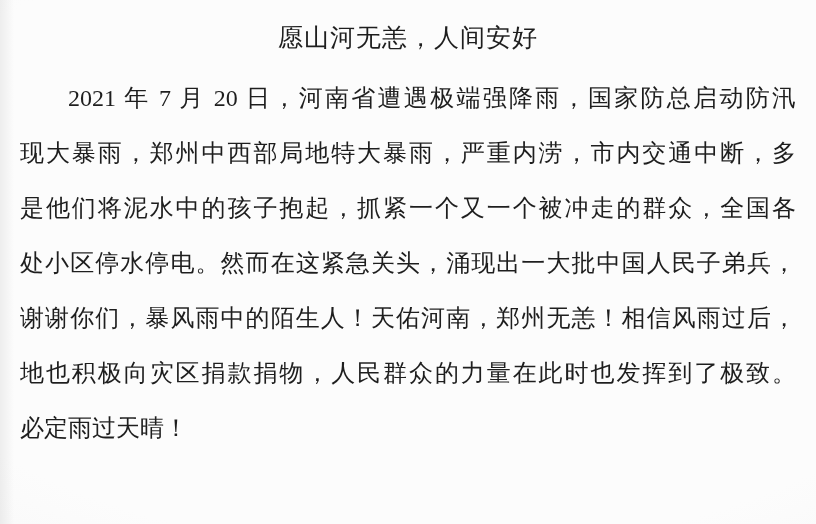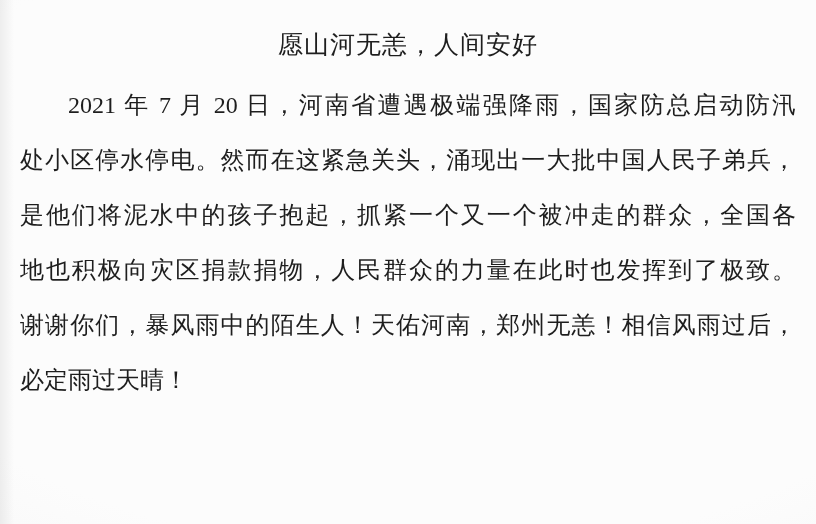--- a/index.html
+++ b/index.html
@@ -10,21 +10,21 @@
   .page {
     position: relative;
     width: 816px;
     height: 524px;
     overflow: hidden;
     background:
       radial-gradient(ellipse 130% 110% at 52% 45%, #fcfcfc 55%, #f1f1f1 100%);
     font-family: "Liberation Serif", "DejaVu Serif", serif;
     color: #1e1e1e;
     box-sizing: border-box;
-    padding-top: 20px;
+    padding-top: 13px;
   }
   
   .page::before {
     content: "";
     position: absolute;
     left: 0; top: 0; bottom: 0;
     width: 14px;
     background: linear-gradient(to right, rgba(0,0,0,0.06), rgba(0,0,0,0));
     pointer-events: none;
   }
@@ -56,19 +56,20 @@
   }
 </style>
 </head>
 <body>
 
 <div class="page">
   <div class="title">愿山河无恙，人间安好</div>
 
   <div class="body">
     <div class="line indent">2021 年 7 月 20 日，河南省遭遇极端强降雨，国家防总启动防汛</div>
+    <div class="line">现大暴雨，郑州中西部局地特大暴雨，严重内涝，市内交通中断，多</div>
+    <div class="line">是他们将泥水中的孩子抱起，抓紧一个又一个被冲走的群众，全国各</div>
     <div class="line">处小区停水停电。然而在这紧急关头，涌现出一大批中国人民子弟兵，</div>
-    <div class="line">是他们将泥水中的孩子抱起，抓紧一个又一个被冲走的群众，全国各</div>
+    <div class="line">谢谢你们，暴风雨中的陌生人！天佑河南，郑州无恙！相信风雨过后，</div>
     <div class="line">地也积极向灾区捐款捐物，人民群众的力量在此时也发挥到了极致。</div>
-    <div class="line">谢谢你们，暴风雨中的陌生人！天佑河南，郑州无恙！相信风雨过后，</div>
     <div class="line last">必定雨过天晴！</div>
   </div>
 </div>
 
 </body></html>

